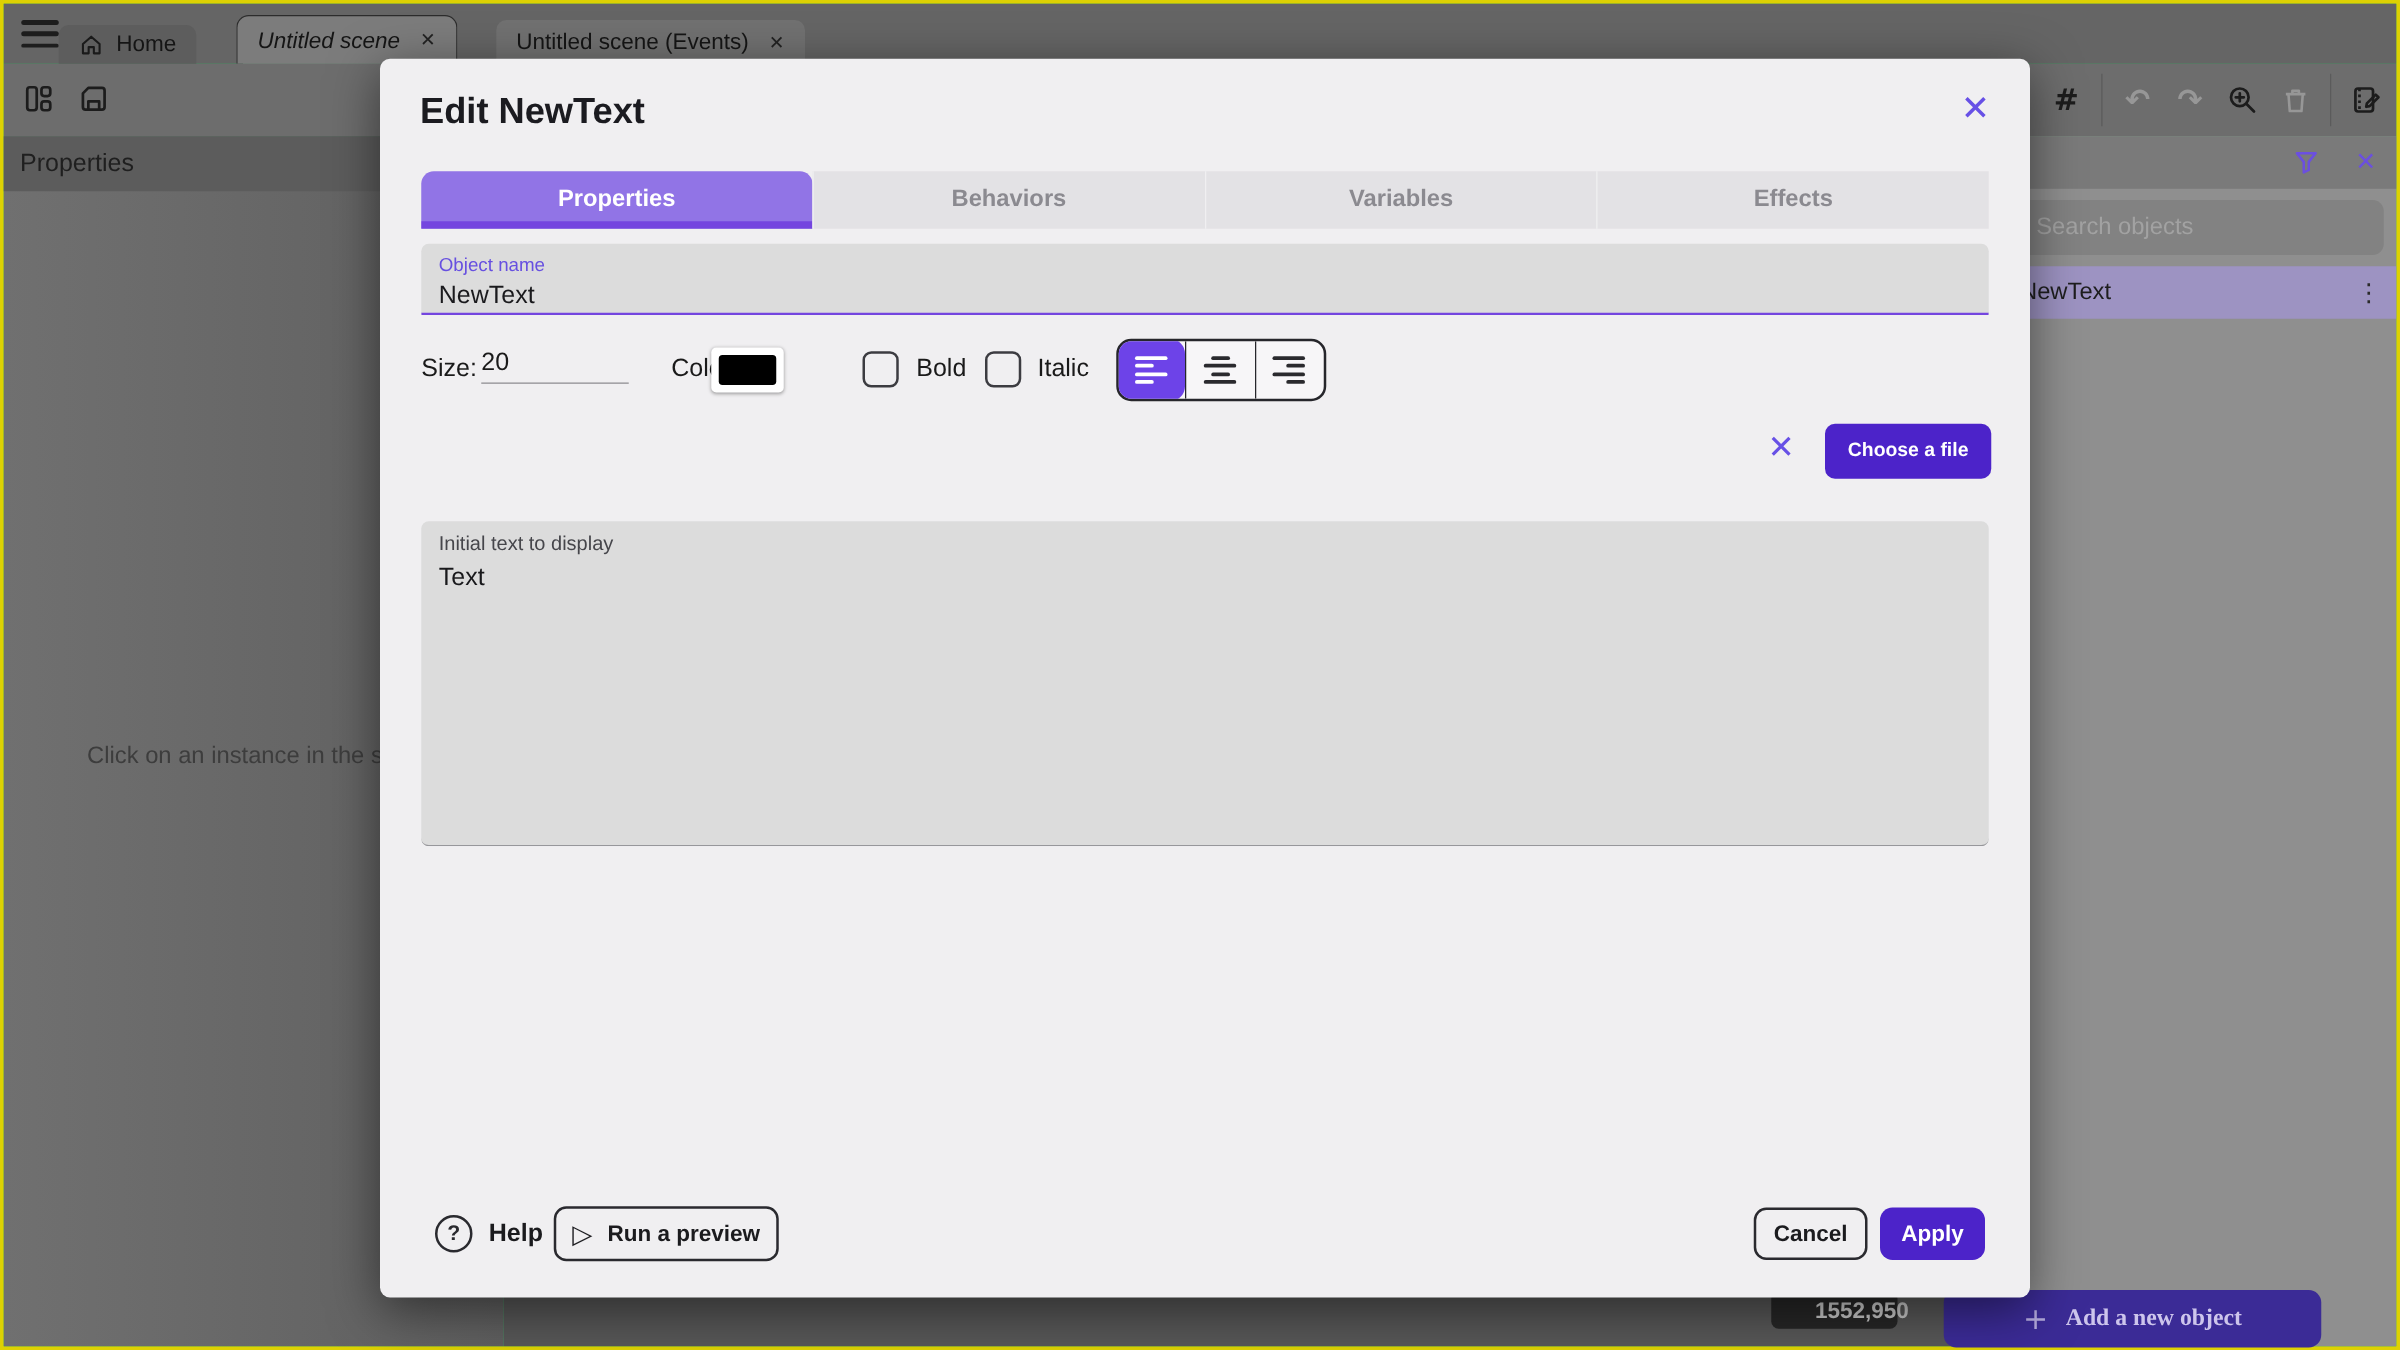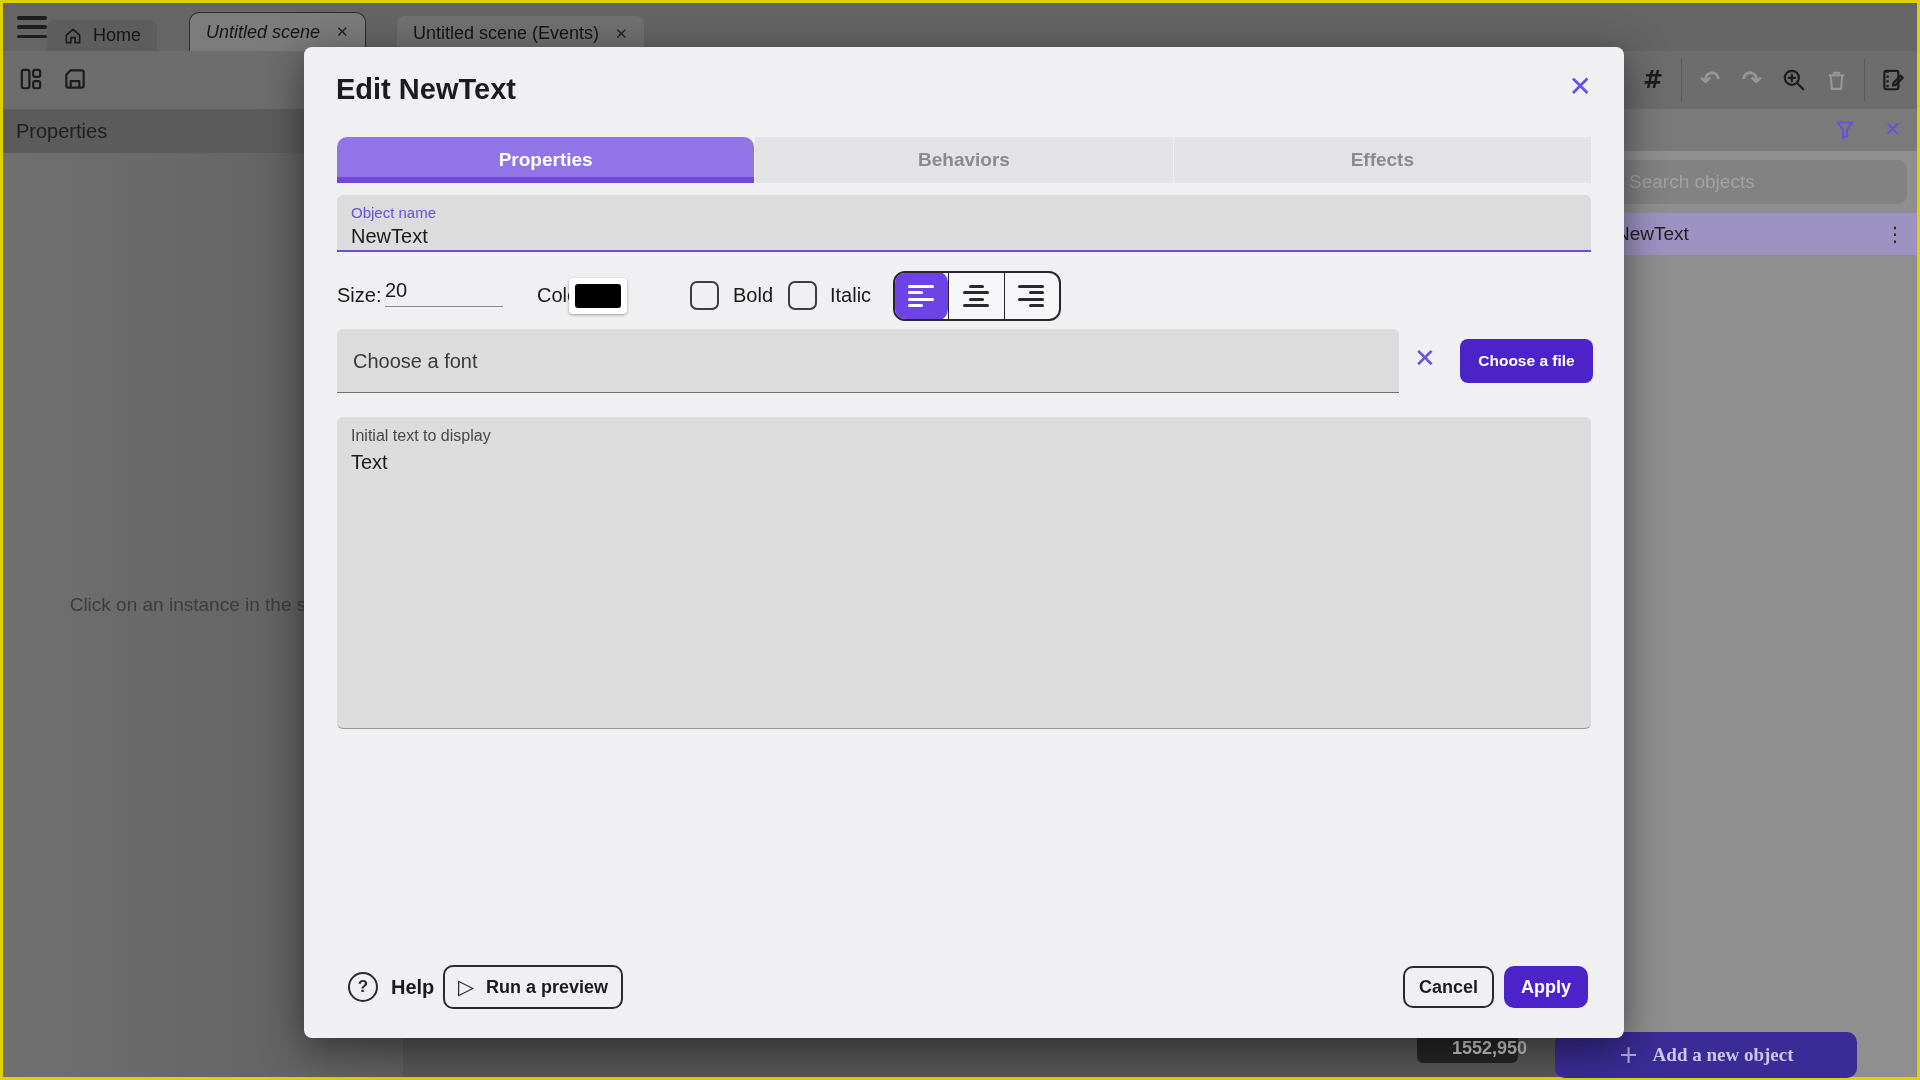--- a/index.html
+++ b/index.html
@@ -83,21 +83,21 @@
   .align-btn.active { background:#6d43e8; margin:-2px 0 -2px -2px; border-radius:12px; border-left:none; height:calc(100% + 4px); }
   .align-btn.active .bar { background:#ffffff; }
   .a-left { align-items:flex-start; padding-left:15px; } .a-right { align-items:flex-end; padding-right:15px; }
   .b-long { width:26px; } .b-short { width:15px; }
 
   .m-fontfield { left:33px; top:282px; width:1062px; height:64px; border-bottom:1.5px solid #707075; cursor:pointer; }
   .m-fontfield .font-text { position:absolute; left:16px; top:0; line-height:64px; font-size:20px; color:#3a3a3f; }
   .font-clear { position:absolute; left:1110px; top:298px; font-family:"DejaVu Sans", sans-serif; font-size:26px; color:#6750e6; cursor:pointer; line-height:1; }
   .file-btn { position:absolute; left:1156px; top:292px; width:133px; height:44px; background:#4c23c9; border-radius:8px; color:#fff; font-size:15.5px; font-weight:bold; display:flex; align-items:center; justify-content:center; cursor:pointer; }
 
-  .m-textarea { left:33px; right:33px; top:370px; height:312px; border-bottom:1.5px solid #97979b; border-radius:6px;padding-left:38px; }
+  .m-textarea { left:33px; right:33px; top:370px; height:260px; border-bottom:1.5px solid #97979b; border-radius:6px;padding-left:38px; }
   .m-textarea .fld-label { position:absolute; left:14px; top:10px; font-size:16px; color:#46464b; }
   .m-textarea .ta-value { position:absolute; left:14px; top:34px; font-size:20px; color:#19191c; }
 
   .m-footer { position:absolute; left:0; right:0; top:918px; height:44px; }
   .help-btn { position:absolute; left:44px; top:0; height:44px; display:flex; align-items:center; gap:13px; cursor:pointer; }
   .help-circle { width:30px; height:30px; border:2.5px solid #2a2a2f; border-radius:50%; display:flex; align-items:center; justify-content:center; font-size:17px; font-weight:bold; color:#2a2a2f; }
   .help-label { font-size:20px; font-weight:bold; color:#1b1b1e; }
   .preview-btn { position:absolute; left:139px; top:0; width:180px; height:44px; border:2px solid #2a2a2f; border-radius:10px; display:flex; align-items:center; justify-content:center; gap:12px; cursor:pointer; background:#f0eff1; }
   .play-ico { font-family:"DejaVu Sans", sans-serif; font-size:21px; color:#1e1e22; line-height:1; }
   .preview-label { font-size:18px; font-weight:bold; color:#1b1b1e; }
@@ -220,20 +220,21 @@
     <span class="add-label">Add a new object</span>
   </div>
 
   <div class="modal">
     <div class="m-title">Edit NewText</div>
     <div class="m-close">✕</div>
 
     <div class="m-tabs">
       <div class="m-tab active">Properties</div>
       <div class="m-tab">Behaviors</div>
+      <div class="m-tab">Variables</div>
       <div class="m-tab">Effects</div>
     </div>
 
     <div class="m-field m-objname">
       <span class="fld-label">Object name</span>
       <input type="text" value="NewText" style="">
     </div>
 
     <div class="m-row">
       <span class="size-label">Size:</span>
@@ -261,23 +262,20 @@
         </div>
         <div class="align-btn a-right">
           <div class="bar b-long"></div>
             <div class="bar b-short"></div>
             <div class="bar b-long"></div>
             <div class="bar b-short"></div>
         </div>
       </div>
     </div>
 
-    <div class="m-field m-fontfield">
-      <span class="font-text">Choose a font</span>
-    </div>
     <div class="font-clear">✕</div>
     <div class="file-btn">Choose a file</div>
 
     <div class="m-field m-textarea">
       <span class="fld-label">Initial text to display</span>
       <span class="ta-value">Text</span>
     </div>
 
     <div class="m-footer">
       <div class="help-btn">

